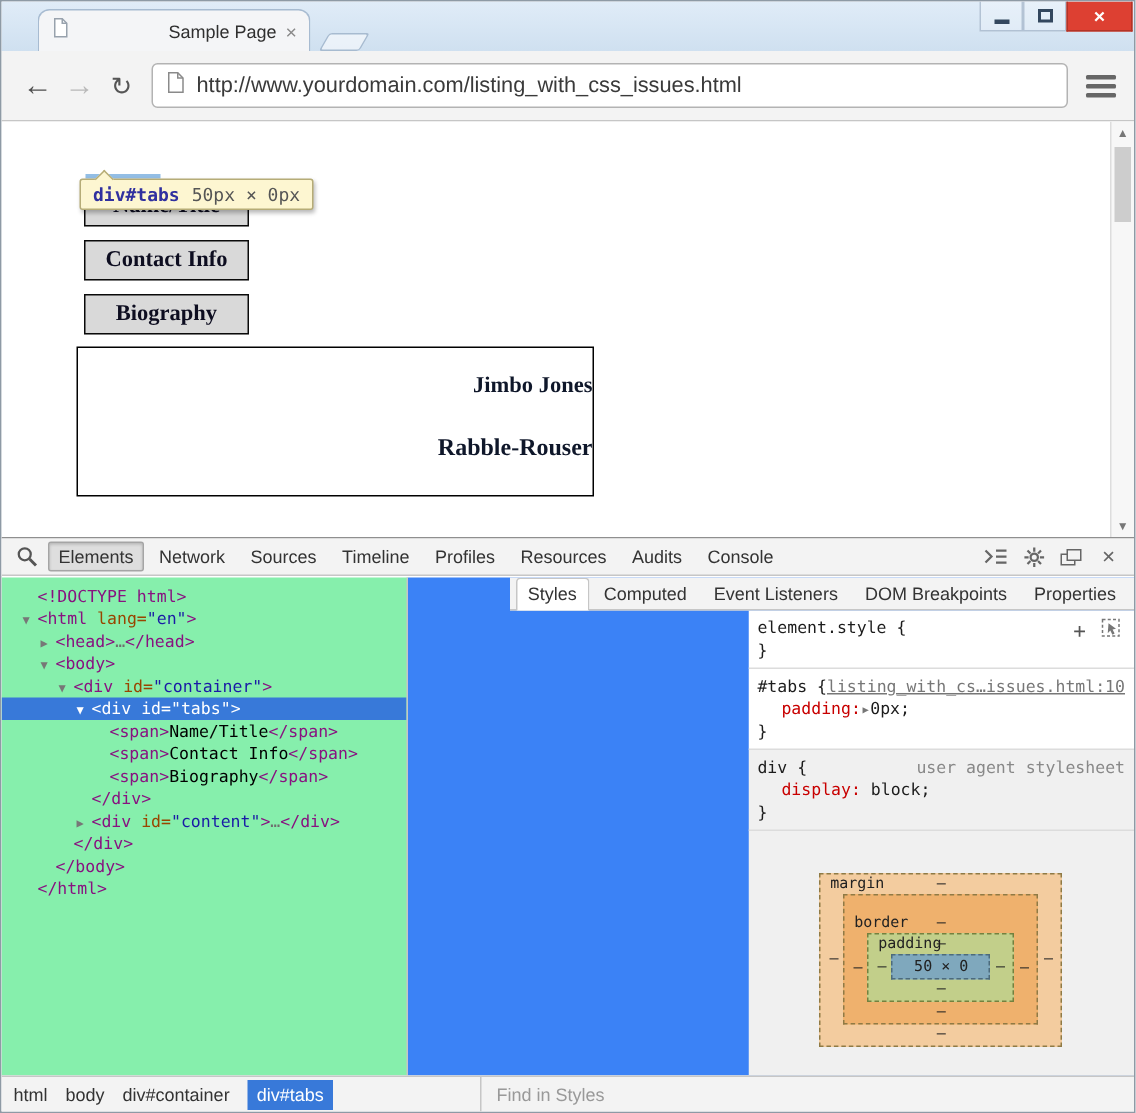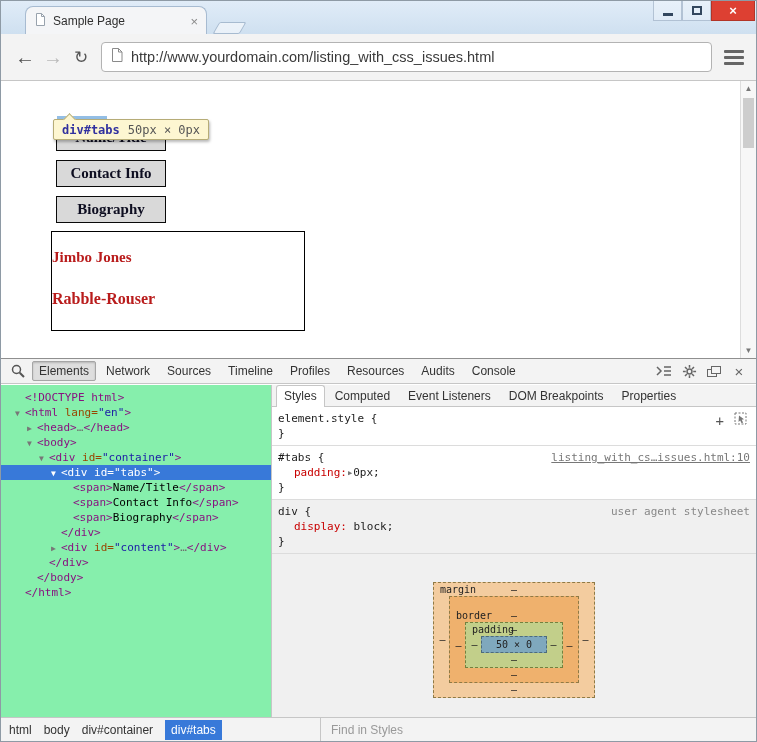--- a/index.html
+++ b/index.html
@@ -4,21 +4,21 @@
 <style>
   * { margin:0; padding:0; box-sizing:border-box; }
   body { font-family:"Liberation Sans", sans-serif; background:#fff; }
   .window { position:relative; width:757px; height:742px; background:#fff; border:1px solid #8e9aa5; overflow:hidden; }
 
   
   .titlebar { position:absolute; left:0; top:0; right:0; height:33px;
     background:linear-gradient(#e0ecf8,#cfe0f0); }
   .tab { position:absolute; left:24px; top:5px; width:182px; height:29px;
     background:#f4f5f7; border:1px solid #a7bbd1; border-bottom:none;
-    border-radius:8px 8px 0 0; display:flex; align-items:center; padding:11px 8px; gap:6px; }
+    border-radius:8px 8px 0 0; display:flex; align-items:center; padding:11px 8px; gap:6px;text-align:right; }
   .tab-title { font-size:12px; color:#2f2f2f; flex:1; white-space:nowrap; overflow:hidden; }
   .tab-close { font-size:13px; color:#8a8a8a; line-height:1; cursor:default; }
   .tab-stub { position:absolute; left:215px; top:21px; width:27px; height:12px;
     background:rgba(255,255,255,.55); border:1px solid rgba(150,172,198,.8);
     transform:skewX(-30deg); border-radius:2px; }
   .win-controls { position:absolute; right:1px; top:0; display:flex; }
   .wc { width:29px; height:20px; display:flex; align-items:center; justify-content:center;
     border:1px solid rgba(120,142,168,.45); border-top:none; background:rgba(255,255,255,.25); }
   .wc.close { width:44px; background:#dd4032; border-color:#b23427; color:#fff;
     font-size:13px; font-weight:bold; }
@@ -46,22 +46,22 @@
     padding:0 8px; gap:8px; font-family:"DejaVu Sans Mono", monospace; font-size:12px;
     z-index:5; box-shadow:1px 2px 3px rgba(0,0,0,.28); white-space:nowrap; }
   .tooltip::before { content:""; position:absolute; left:11px; top:-5px; width:8px; height:8px;
     background:#fdf6d1; border-left:1px solid #b6ac77; border-top:1px solid #b6ac77; transform:rotate(45deg); }
   .tt-sel { color:#30309f; font-weight:bold; }
   .tt-size { color:#555; }
   .page-tabs { position:absolute; left:55px; top:43px; width:110px; }
   .page-tab { height:27px; margin-bottom:9px; background:#d9d9d9; border:1px solid #0a0a0a;
     display:flex; align-items:center; justify-content:center;
     font-family:"Liberation Serif", serif; font-weight:bold; font-size:15px; color:#0d0d20; }
-  .bio-card { position:absolute; left:50px; top:150px; width:254px; height:100px; border:1px solid #000;
-    text-align:left; font-family:"Liberation Serif", serif; font-weight:bold; color:#b91c1c; }
+  .bio-card { position:absolute; left:50px; top:150px; width:345px; height:100px; border:1px solid #000;
+    text-align:right; font-family:"Liberation Serif", serif; font-weight:bold; color:#0f172a; }
   .bio-name { margin-top:17px; font-size:15px; }
   .bio-title { margin-top:24px; font-size:16px; }
   .vscroll { position:absolute; right:0; top:0; bottom:0; width:16px; background:#f7f7f7; border-left:1px solid #ddd; }
   .vs-arrow { height:15px; display:flex; align-items:center; justify-content:center; font-size:8px; color:#777; }
   .vs-arrow.down { position:absolute; bottom:0; left:0; right:0; }
   .vs-thumb { position:absolute; top:17px; left:2px; right:2px; height:50px; background:#cdcdcd; }
 
   
   .devtools { position:absolute; left:0; right:0; top:357px; bottom:0; background:#fff; border-top:1px solid #8f8f8f; }
   .dt-toolbar { position:absolute; top:0; left:0; right:0; height:25px; background:#f3f3f3;
@@ -78,21 +78,21 @@
   .tree-line { height:15px; line-height:15px; white-space:pre; }
   .tree-line .arrow { display:inline-block; width:10px; font-size:8px; color:#777; }
   .tk-tag, .tk-doctype { color:#881280; }
   .tk-attr { color:#994500; }
   .tk-val { color:#1a1aa6; }
   .tk-dots { color:#6e6e6e; }
   .tk-text { color:#000; }
   .tree-line.selected { background:#3879d9; }
   .tree-line.selected span { color:#fff !important; }
 
-  .styles-pane { flex:1; display:flex; flex-direction:column; background:#3b82f6; min-width:0; }
+  .styles-pane { flex:1; display:flex; flex-direction:column; background:#3b82f6; min-width:0;align-items:flex-end; }
   .sp-tabs { height:22px; background:#f3f3f3; border-bottom:1px solid #c6c6c6;
     display:flex; align-items:flex-end; padding:0 4px; gap:2px; }
   .sp-tab { font-size:12px; color:#333; padding:3px 7px 4px; border:1px solid transparent; border-bottom:none;
     border-radius:3px 3px 0 0; margin-bottom:-1px; white-space:nowrap; }
   .sp-tab.active { background:#fff; border-color:#c6c6c6; }
   .sp-body { flex:1; display:flex; flex-direction:column; font-family:"DejaVu Sans Mono", monospace; font-size:11px; overflow:hidden; }
   .sp-section { background:#fff; border-bottom:1px solid #dcdcdc; padding:4px 6px; position:relative; }
   .sp-section.ua { background:#f0f0f0; }
   .code-line { height:15px; line-height:15px; color:#1c1c1c; white-space:pre; }
   .code-line.prop { padding-left:16px; }

